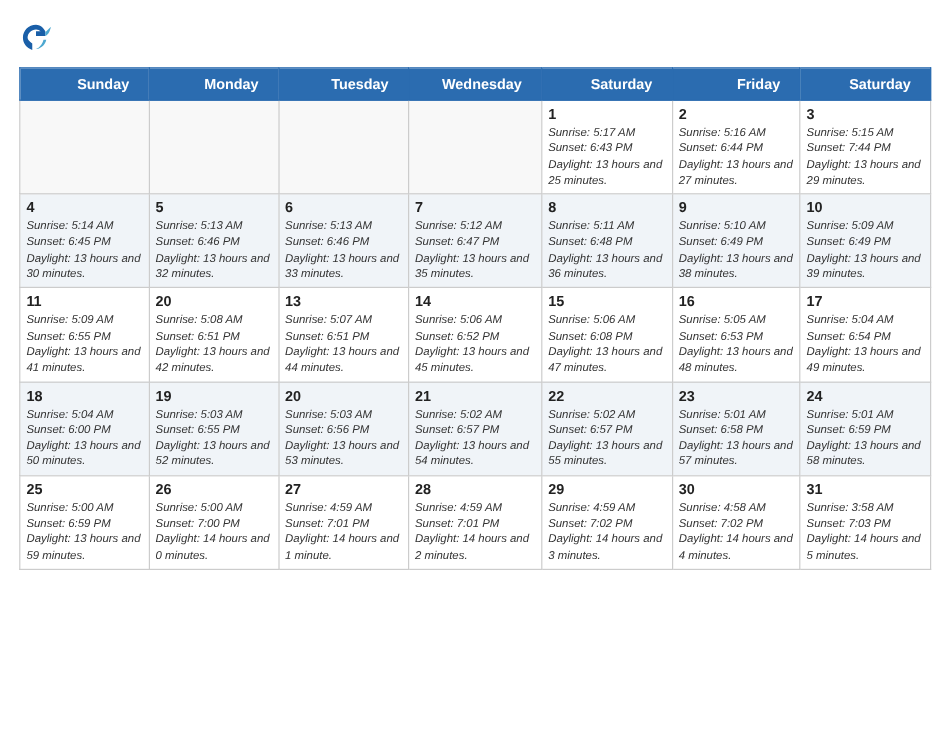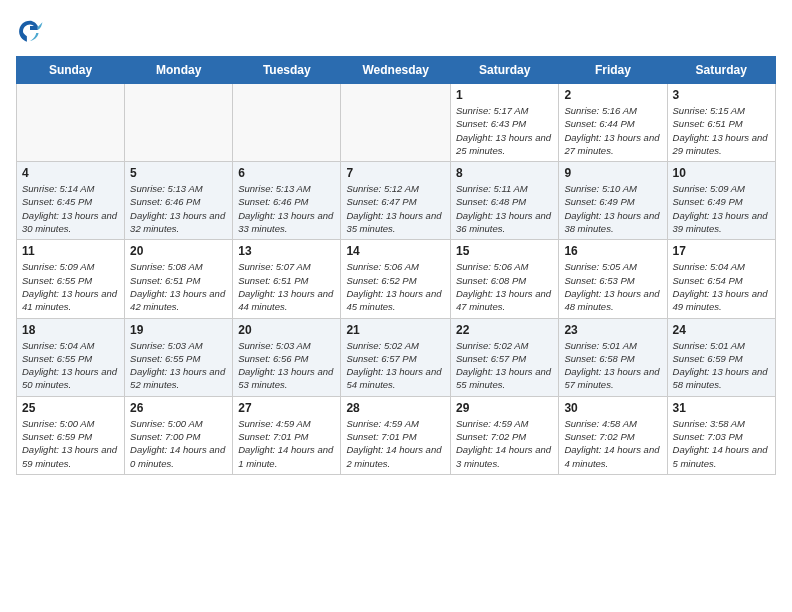--- a/index.html
+++ b/index.html
@@ -45,23 +45,23 @@
       font-size: 14px;
       color: #444;
     }
     .calendar {
       width: 100%;
       border-collapse: collapse;
     }
     .calendar th {
       background: #2b6cb0;
       color: #fff;
-      padding: 6px 0;
+      padding: 6px 16px;
       font-size: 12px;
-      text-align: center;
+      text-align: right;
       border: 1px solid #2b6cb0;
     }
     .calendar td {
       vertical-align: top;
       padding: 4px 5px;
       border: 1px solid #ccc;
       font-size: 10px;
       color: #333;
       background: #fff;
       width: 113px;
@@ -138,21 +138,21 @@
         <td>
           <span class="day-num">2</span>
           <div class="day-info">Sunrise: 5:16 AM
 Sunset: 6:44 PM
 Daylight: 13 hours
 and 27 minutes.</div>
         </td>
         <td>
           <span class="day-num">3</span>
           <div class="day-info">Sunrise: 5:15 AM
-Sunset: 6:51 PM
+Sunset: 7:44 PM
 Daylight: 13 hours
 and 29 minutes.</div>
         </td>
       </tr>
       <tr class="row-shade">
         <td>
           <span class="day-num">4</span>
           <div class="day-info">Sunrise: 5:14 AM
 Sunset: 6:45 PM
 Daylight: 13 hours
@@ -249,21 +249,21 @@
           <div class="day-info">Sunrise: 5:04 AM
 Sunset: 6:54 PM
 Daylight: 13 hours
 and 49 minutes.</div>
         </td>
       </tr>
       <tr class="row-shade">
         <td>
           <span class="day-num">18</span>
           <div class="day-info">Sunrise: 5:04 AM
-Sunset: 6:55 PM
+Sunset: 6:00 PM
 Daylight: 13 hours
 and 50 minutes.</div>
         </td>
         <td>
           <span class="day-num">19</span>
           <div class="day-info">Sunrise: 5:03 AM
 Sunset: 6:55 PM
 Daylight: 13 hours
 and 52 minutes.</div>
         </td>

